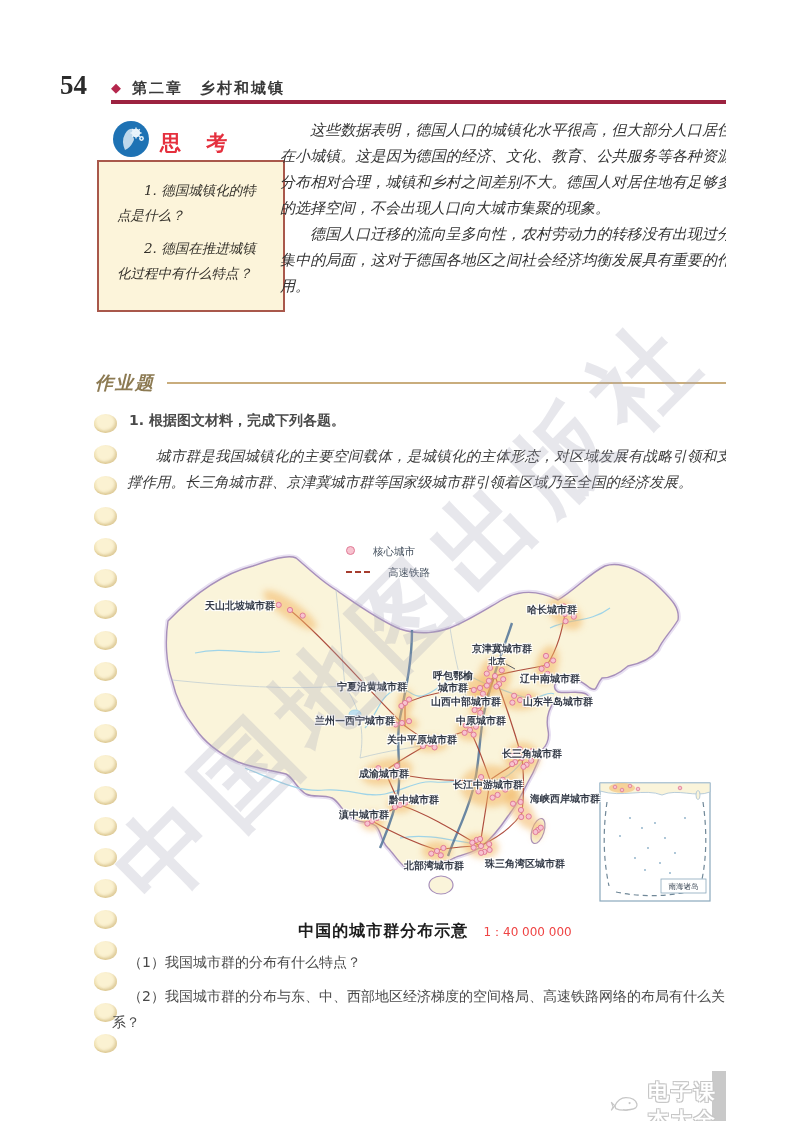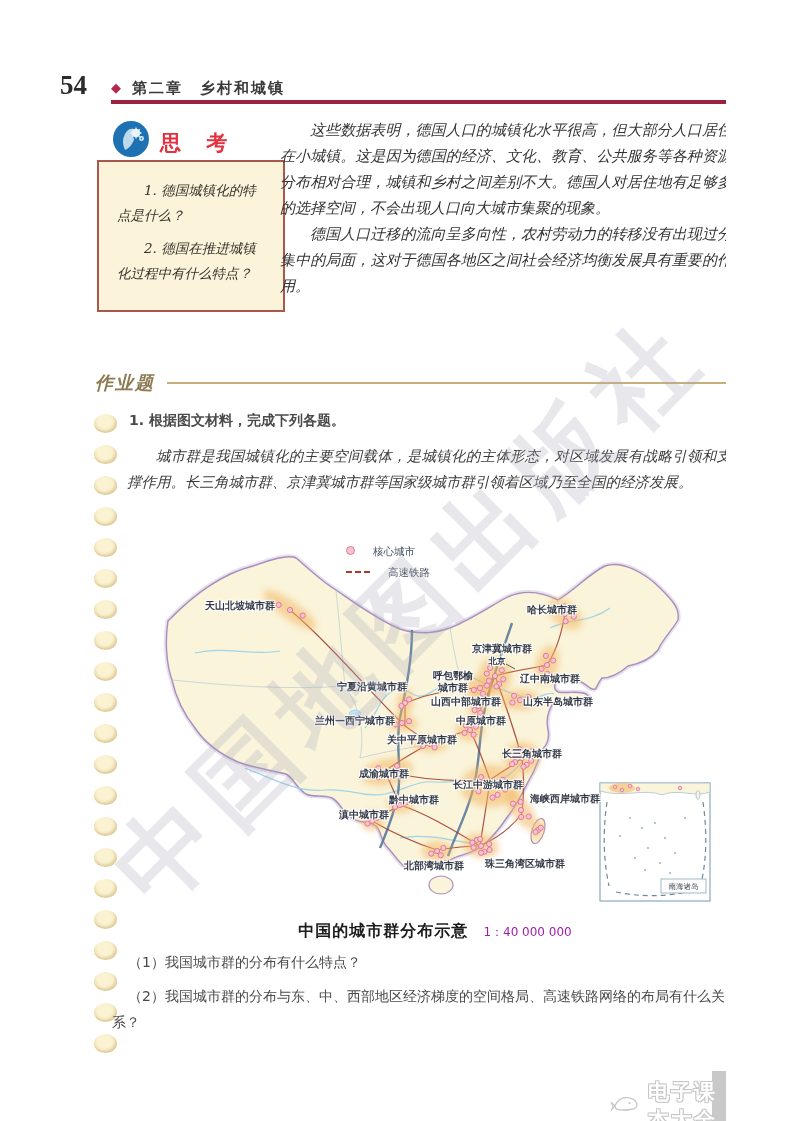--- a/index.html
+++ b/index.html
@@ -55,21 +55,21 @@
   .lg-text{line-height:1.35;}
   #map-labels{position:absolute;inset:0;z-index:2;}
   .mlabel{position:absolute;transform:translate(-50%,-50%);font-weight:bold;font-size:10px;color:#333a47;
           white-space:nowrap;line-height:1.15;
           text-shadow:-1px -1px 0 #fff,1px -1px 0 #fff,-1px 1px 0 #fff,1px 1px 0 #fff,0 0 3px #fff;}
   .mlabel.small{font-size:8.5px;font-weight:600;}
   .mlabel.wrap{white-space:normal;text-align:center;}
 
   .map-caption{position:absolute;left:150px;top:921px;width:570px;text-align:center;}
   .map-caption .c{font:bold 16px "DejaVu Serif","Liberation Serif",serif;color:#1c1c1c;letter-spacing:1px;}
-  .map-caption .s{font-size:12px;color:#a21caf;margin-left:10px;}
+  .map-caption .s{font-size:12px;color:#ef4444;margin-left:10px;}
 
   
   .watermark{position:absolute;left:-40px;top:545px;width:900px;text-align:center;
              transform:rotate(-45deg);font-size:98px;font-weight:bold;letter-spacing:14px;
              color:rgba(170,168,185,0.28);white-space:nowrap;pointer-events:none;z-index:10;
              font-family:"DejaVu Sans","Liberation Sans",sans-serif;}
 
   
   .footer-logo{position:absolute;left:610px;top:1078px;display:flex;align-items:center;gap:8px;z-index:20;}
   .footer-logo .txt{font-size:21px;font-weight:bold;color:#ffffff;letter-spacing:2px;

